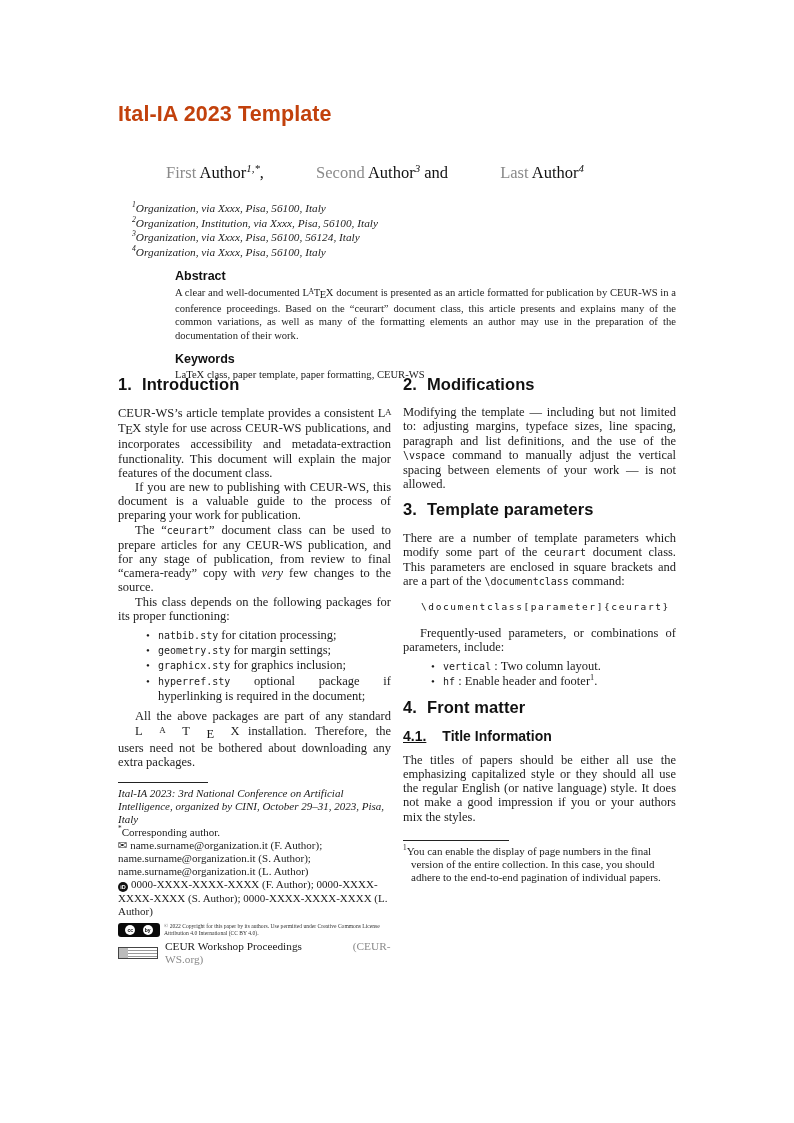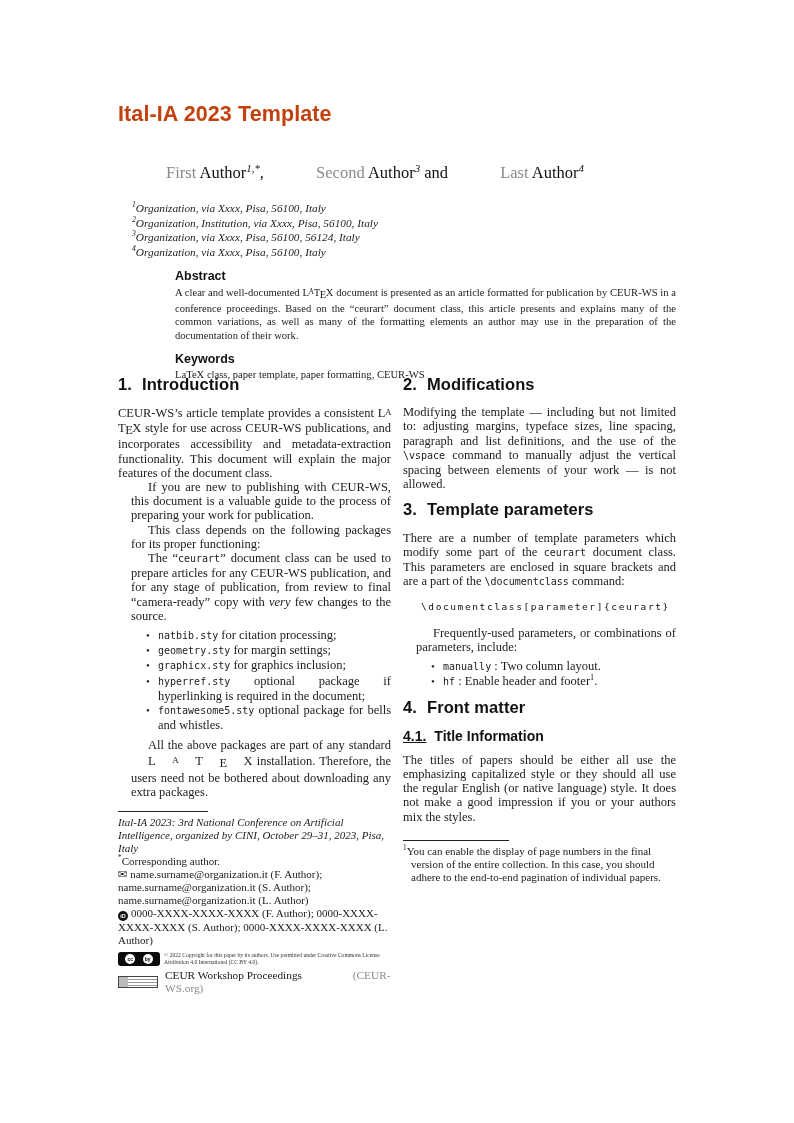--- a/index.html
+++ b/index.html
@@ -27,23 +27,23 @@
   
   .col{position:absolute;top:377px;width:273px;font-size:12.5px;line-height:14.2px;}
   .col-left{left:118px;}
   .col-right{left:403px;}
   h2.sec{font-family:"Liberation Sans",sans-serif;font-weight:bold;font-size:16.5px;
          margin:0 0 14px 0;color:#111;letter-spacing:.1px;}
   h2.sec .h-num{margin-right:10px;}
   h2.sec.later{margin-top:11px;}
   h3.subsec{font-family:"Liberation Sans",sans-serif;font-weight:bold;font-size:14px;
             margin:12px 0 10px 0;color:#111;}
-  h3.subsec .h-num{margin-right:8px;text-decoration:underline;}
+  h3.subsec .h-num{margin-right:16px;text-decoration:underline;}
   .col p{margin:0;text-align:justify;hyphens:auto;}
-  .col p.ind{text-indent:17px;margin-left:13px;}
+  .col p.ind{text-indent:17px;}
   .pkg-list{margin:5px 0 6px 0;padding:0 0 0 40px;list-style:none;}
   .pkg-list li{position:relative;text-align:justify;hyphens:auto;}
   .pkg-list li::before{content:"\2022";position:absolute;left:-12px;top:0;font-size:11px;}
 
   
   .seg-c{font-family:"DejaVu Sans Mono",monospace;font-size:.8em;}
   .seg-i{font-style:italic;}
   .seg-g{color:#8a8a8a;margin-left:48px;}
   .seg-sup{vertical-align:super;font-size:66%;line-height:0;}
   .seg-supi{vertical-align:super;font-size:66%;line-height:0;font-style:italic;}
@@ -106,28 +106,27 @@
     <p class="mini-head">Abstract</p>
     <p class="abstract-text"><span class="seg-t">A clear and well-documented </span><span class="seg-lx"><span>L</span><span class="lx-a">A</span><span>T</span><span class="lx-e">E</span><span>X</span></span><span class="seg-t"> document is presented as an article formatted for publication by CEUR-WS in a conference proceedings. Based on the “ceurart” document class, this article presents and explains many of the common variations, as well as many of the formatting elements an author may use in the preparation of the documentation of their work.</span></p>
     <p class="mini-head">Keywords</p>
     <p class="keywords-text">LaTeX class, paper template, paper formatting, CEUR-WS</p>
   </div>
 
   <div class="col col-left">
     <h2 class="sec"><span class="h-num">1.</span><span>Introduction</span></h2>
     <p><span class="seg-t">CEUR-WS’s article template provides a consistent </span><span class="seg-lx"><span>L</span><span class="lx-a">A</span><span>T</span><span class="lx-e">E</span><span>X</span></span><span class="seg-t"> style for use across CEUR-WS publications, and incorporates accessibility and metadata-extraction functionality. This document will explain the major features of the document class.</span></p>
     <p class="ind"><span class="seg-t">If you are new to publishing with CEUR-WS, this document is a valuable guide to the process of preparing your work for publication.</span></p>
+    <p class="ind"><span class="seg-t">The “</span><span class="seg-c">ceurart</span><span class="seg-t">” document class can be used to prepare articles for any CEUR-WS publication, and for any stage of publication, from review to final “camera-ready” copy with </span><span class="seg-i">very</span><span class="seg-t"> few changes to the source.</span></p>
     <p class="ind"><span class="seg-t">This class depends on the following packages for its proper functioning:</span></p>
-    <p class="ind"><span class="seg-t">The “</span><span class="seg-c">ceurart</span><span class="seg-t">” document class can be used to prepare articles for any CEUR-WS publication, and for any stage of publication, from review to final “camera-ready” copy with </span><span class="seg-i">very</span><span class="seg-t"> few changes to the source.</span></p>
     <ul class="pkg-list">
       <li><span class="seg-c">natbib.sty</span><span class="seg-t"> for citation processing;</span></li>
       <li><span class="seg-c">geometry.sty</span><span class="seg-t"> for margin settings;</span></li>
       <li><span class="seg-c">graphicx.sty</span><span class="seg-t"> for graphics inclusion;</span></li>
       <li><span class="seg-c">hyperref.sty</span><span class="seg-t"> optional package if hyperlinking is required in the document;</span></li>
-      <li><span class="seg-c">fontawesome5.sty</span><span class="seg-t"> optional package for bells and whistles.</span></li>
     </ul>
     <p class="ind"><span class="seg-t">All the above packages are part of any standard </span><span class="seg-lx"><span>L</span><span class="lx-a">A</span><span>T</span><span class="lx-e">E</span><span>X</span></span><span class="seg-t"> installation. Therefore, the users need not be bothered about downloading any extra packages.</span></p>
 
     <hr class="fn-rule left">
     <div class="fn">
       <p class="conf-note">Ital-IA 2023: 3rd National Conference on Artificial Intelligence, organized by CINI, October 29–31, 2023, Pisa, Italy</p>
       <p><span class="seg-sup">*</span><span class="seg-t">Corresponding author.</span></p>
       <p><span class="env-icon">✉</span><span><span class="seg-t">name.surname@organization.it (F. Author); name.surname@organization.it (S. Author); name.surname@organization.it (L. Author)</span></span></p>
       <p><span class="orcid-icon">iD</span><span><span class="seg-t">0000-XXXX-XXXX-XXXX (F. Author); 0000-XXXX-XXXX-XXXX (S. Author); 0000-XXXX-XXXX-XXXX (L. Author)</span></span></p>
       <div class="cc-row">
@@ -146,21 +145,21 @@
 
   <div class="col col-right">
     <h2 class="sec"><span class="h-num">2.</span><span>Modifications</span></h2>
     <p><span class="seg-t">Modifying the template — including but not limited to: adjusting margins, typeface sizes, line spacing, paragraph and list definitions, and the use of the </span><span class="seg-c">\vspace</span><span class="seg-t"> command to manually adjust the vertical spacing between elements of your work — is not allowed.</span></p>
 
     <h2 class="sec later"><span class="h-num">3.</span><span>Template parameters</span></h2>
     <p><span class="seg-t">There are a number of template parameters which modify some part of the </span><span class="seg-c">ceurart</span><span class="seg-t"> document class. This parameters are enclosed in square brackets and are a part of the </span><span class="seg-c">\documentclass</span><span class="seg-t"> command:</span></p>
     <div class="code-line">\documentclass[parameter]{ceurart}</div>
     <p class="ind"><span class="seg-t">Frequently-used parameters, or combinations of parameters, include:</span></p>
     <ul class="pkg-list">
-      <li><span class="seg-c">manually</span><span class="seg-t"> : Two column layout.</span></li>
+      <li><span class="seg-c">vertical</span><span class="seg-t"> : Two column layout.</span></li>
       <li><span class="seg-c">hf</span><span class="seg-t"> : Enable header and footer</span><span class="seg-sup">1</span><span class="seg-t">.</span></li>
     </ul>
 
     <h2 class="sec later"><span class="h-num">4.</span><span>Front matter</span></h2>
     <h3 class="subsec"><span class="h-num">4.1.</span><span>Title Information</span></h3>
     <p><span class="seg-t">The titles of papers should be either all use the emphasizing capitalized style or they should all use the regular English (or native language) style. It does not make a good impression if you or your authors mix the styles.</span></p>
 
     <hr class="fn-rule right">
     <div class="fn">
       <p class="fn-hang"><span class="seg-sup">1</span><span class="seg-t">You can enable the display of page numbers in the final version of the entire collection. In this case, you should adhere to the end-to-end pagination of individual papers.</span></p>

